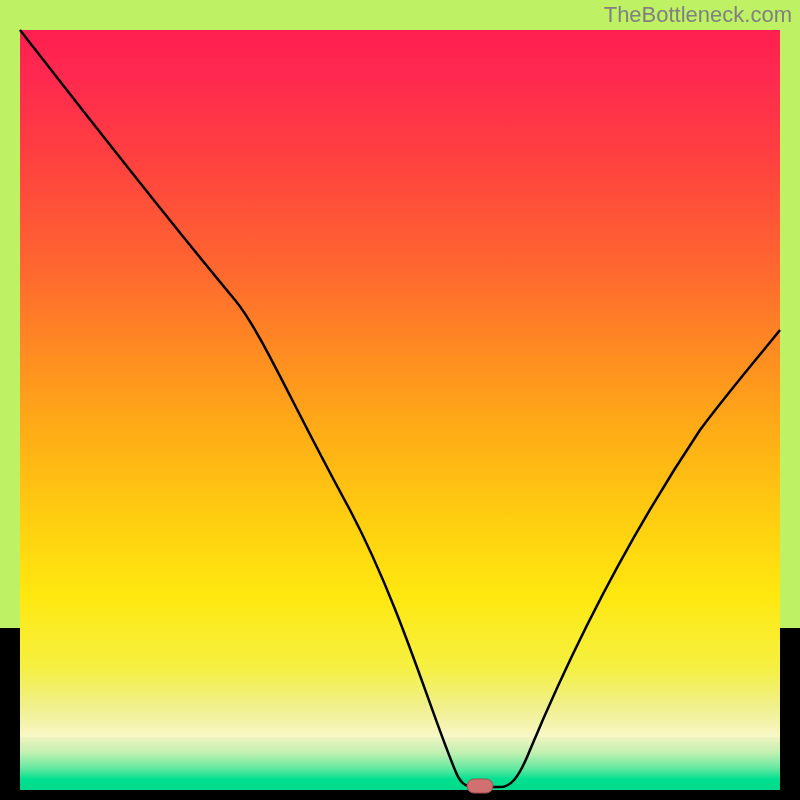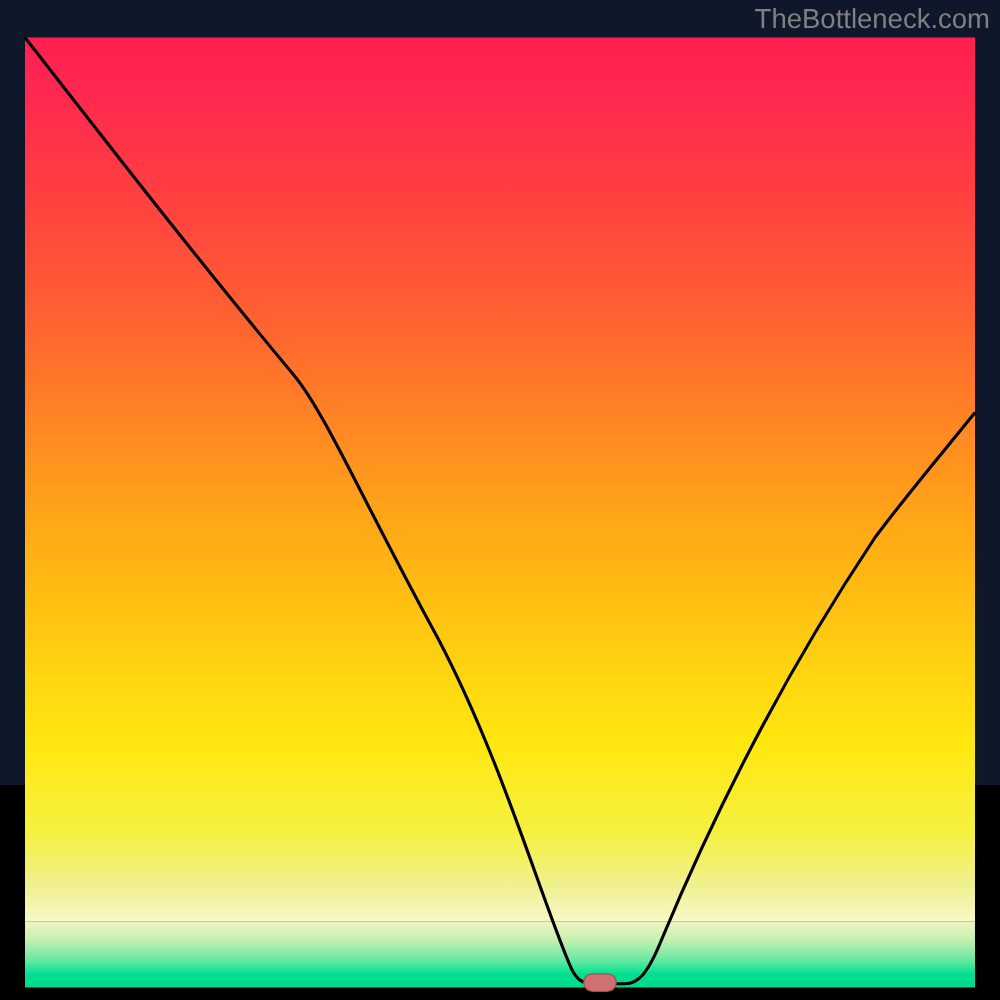--- a/index.html
+++ b/index.html
@@ -1,16 +1,16 @@
 <!DOCTYPE html>
 <html><head>
 <meta charset="utf-8">
 <style>
 body { margin: 0; padding: 0; width: 800px; height: 800px; background: #000; }
-.frame { position: relative; width: 800px; height: 628px; background: #0f172a; }
+.frame { position: relative; width: 800px; height: 628px; background: #bef264; }
 .watermark { position: absolute; top: 2px; right: 8px; color: #808080; font-family: Arial, sans-serif; font-size: 22px; font-weight: 500; }
 .chart { position: absolute; left: 20px; top: 30px; width: 760px; height: 760px; }
 .gradient { position: absolute; left: 0; top: 0; width: 100%; height: 100%; }
 .gradient .upper { position: absolute; left: 0; top: 0; width: 100%; height: 93%; background: linear-gradient(to bottom,
   #ff2050 0%,
   #ff2850 6%,
   #ff4040 18%,
   #ff6530 33%,
   #ff9020 47%,
   #ffb015 58%,

